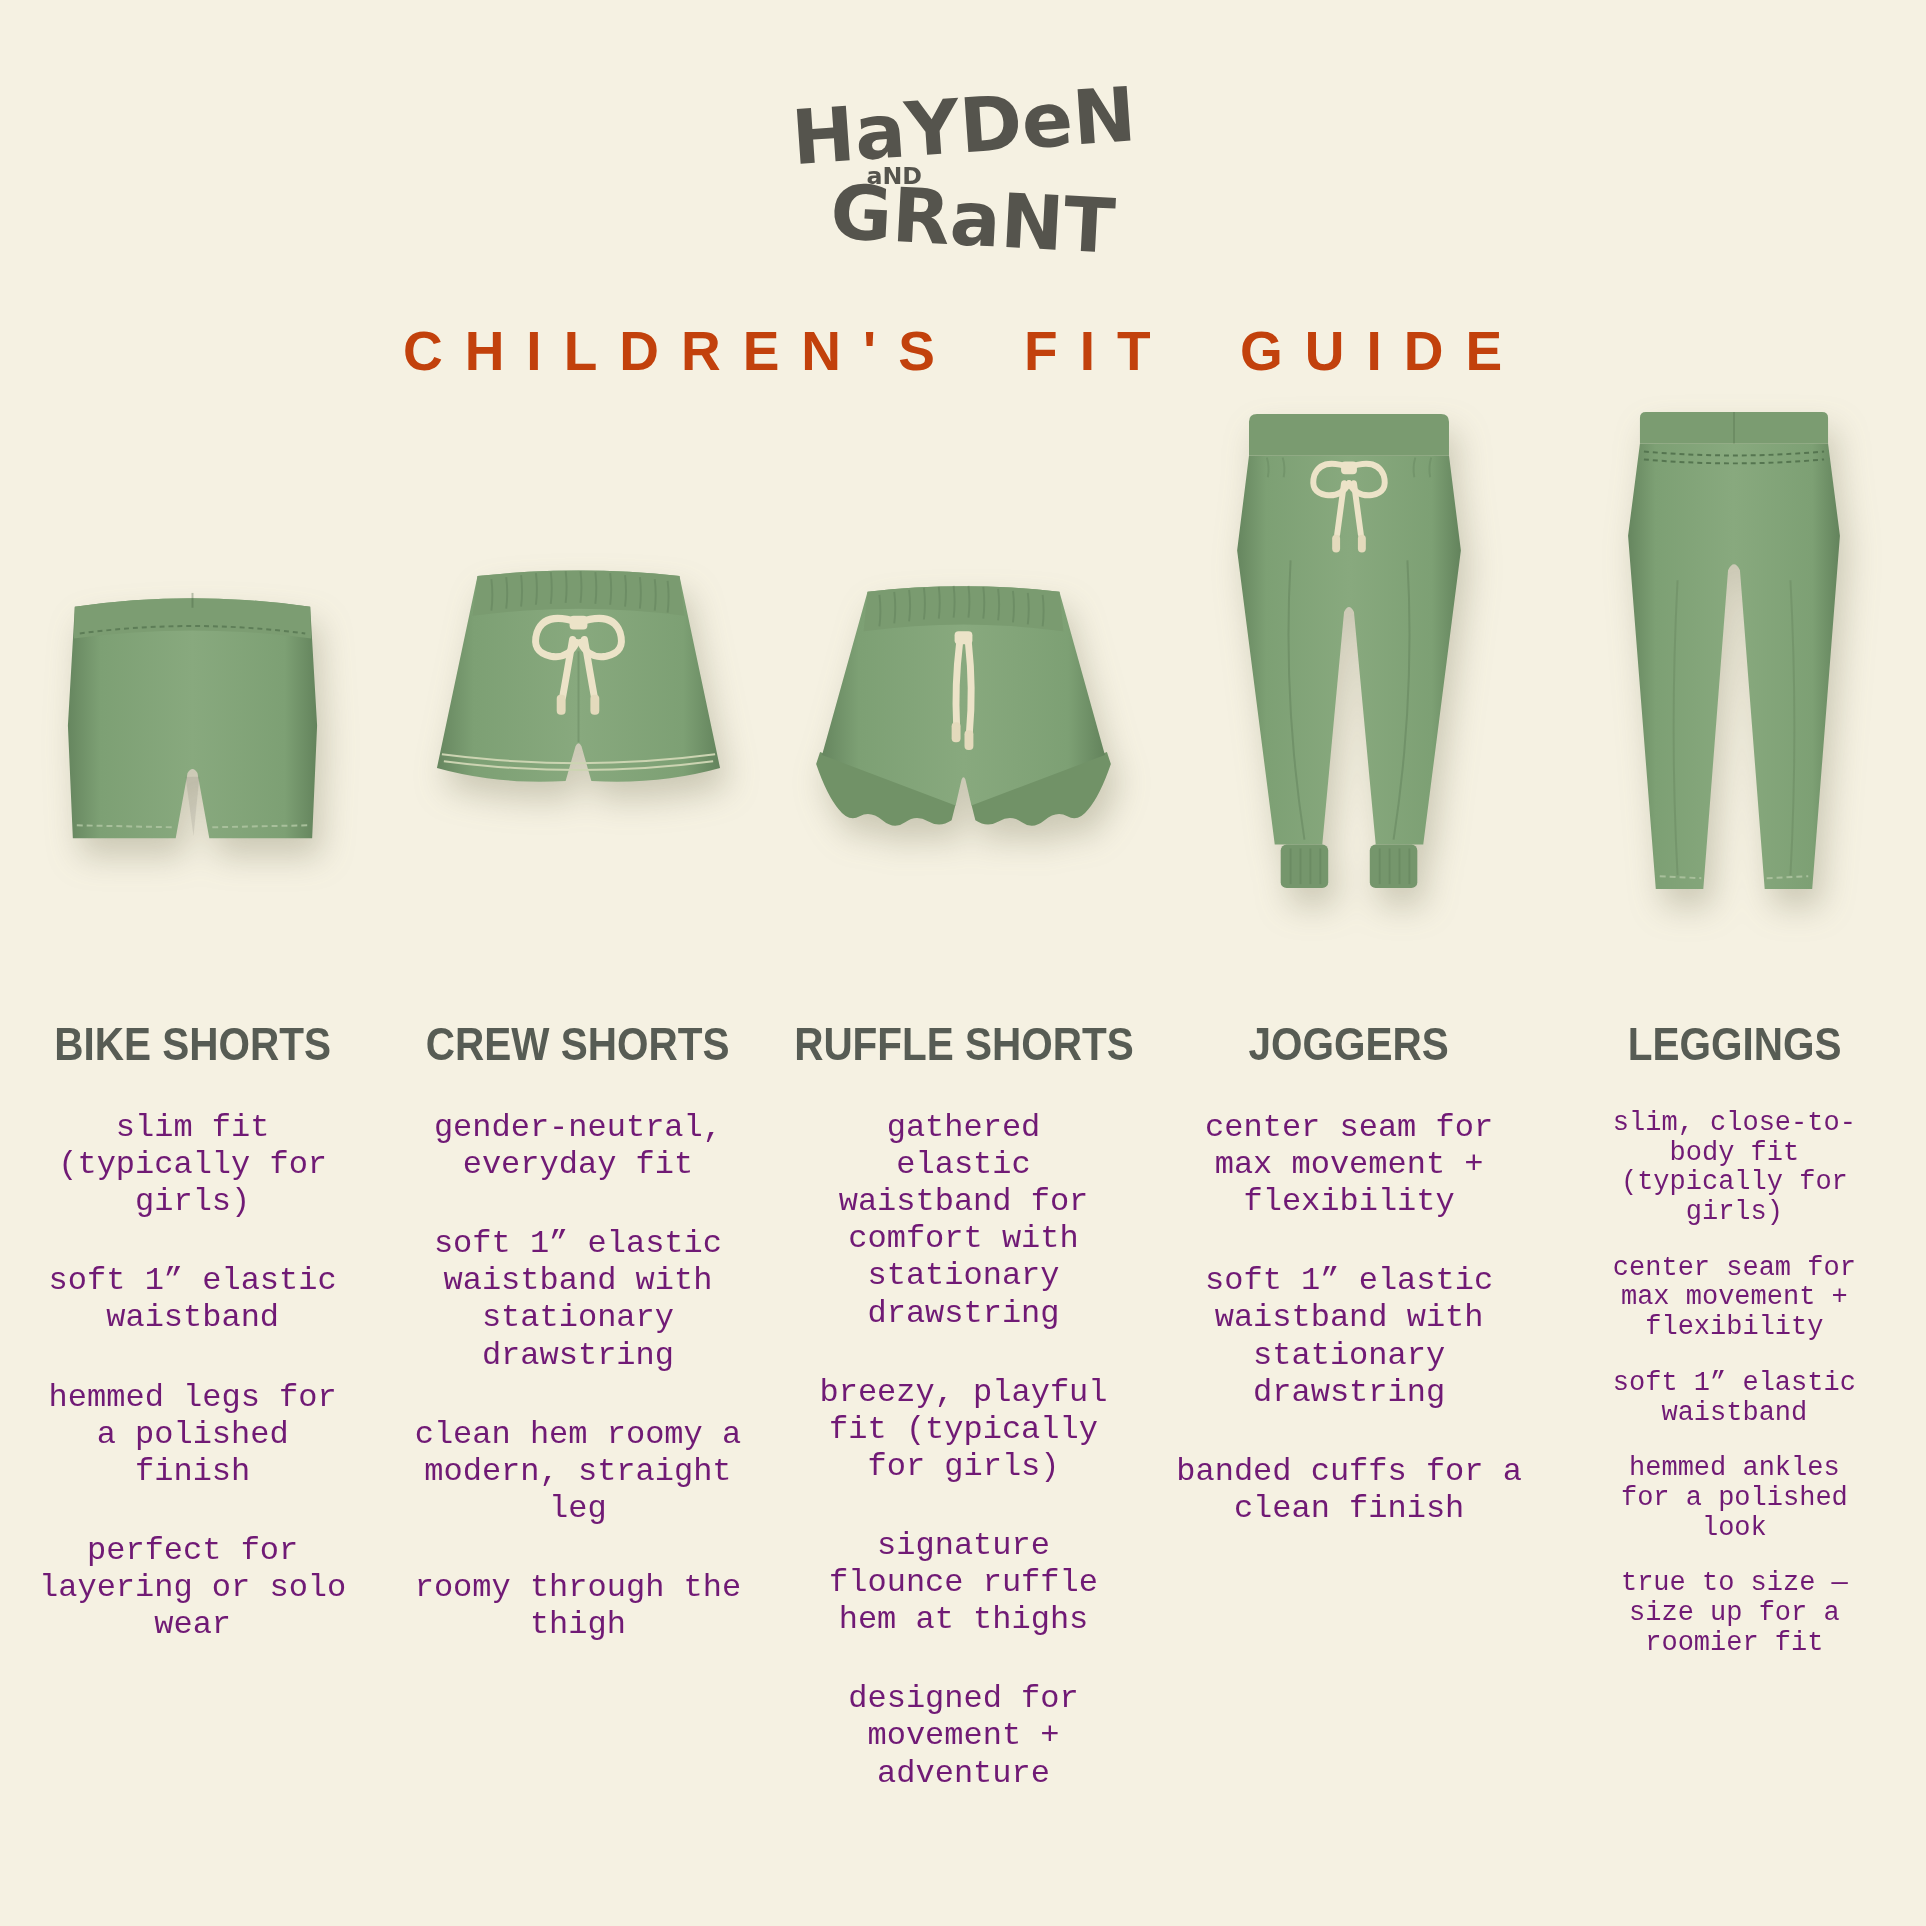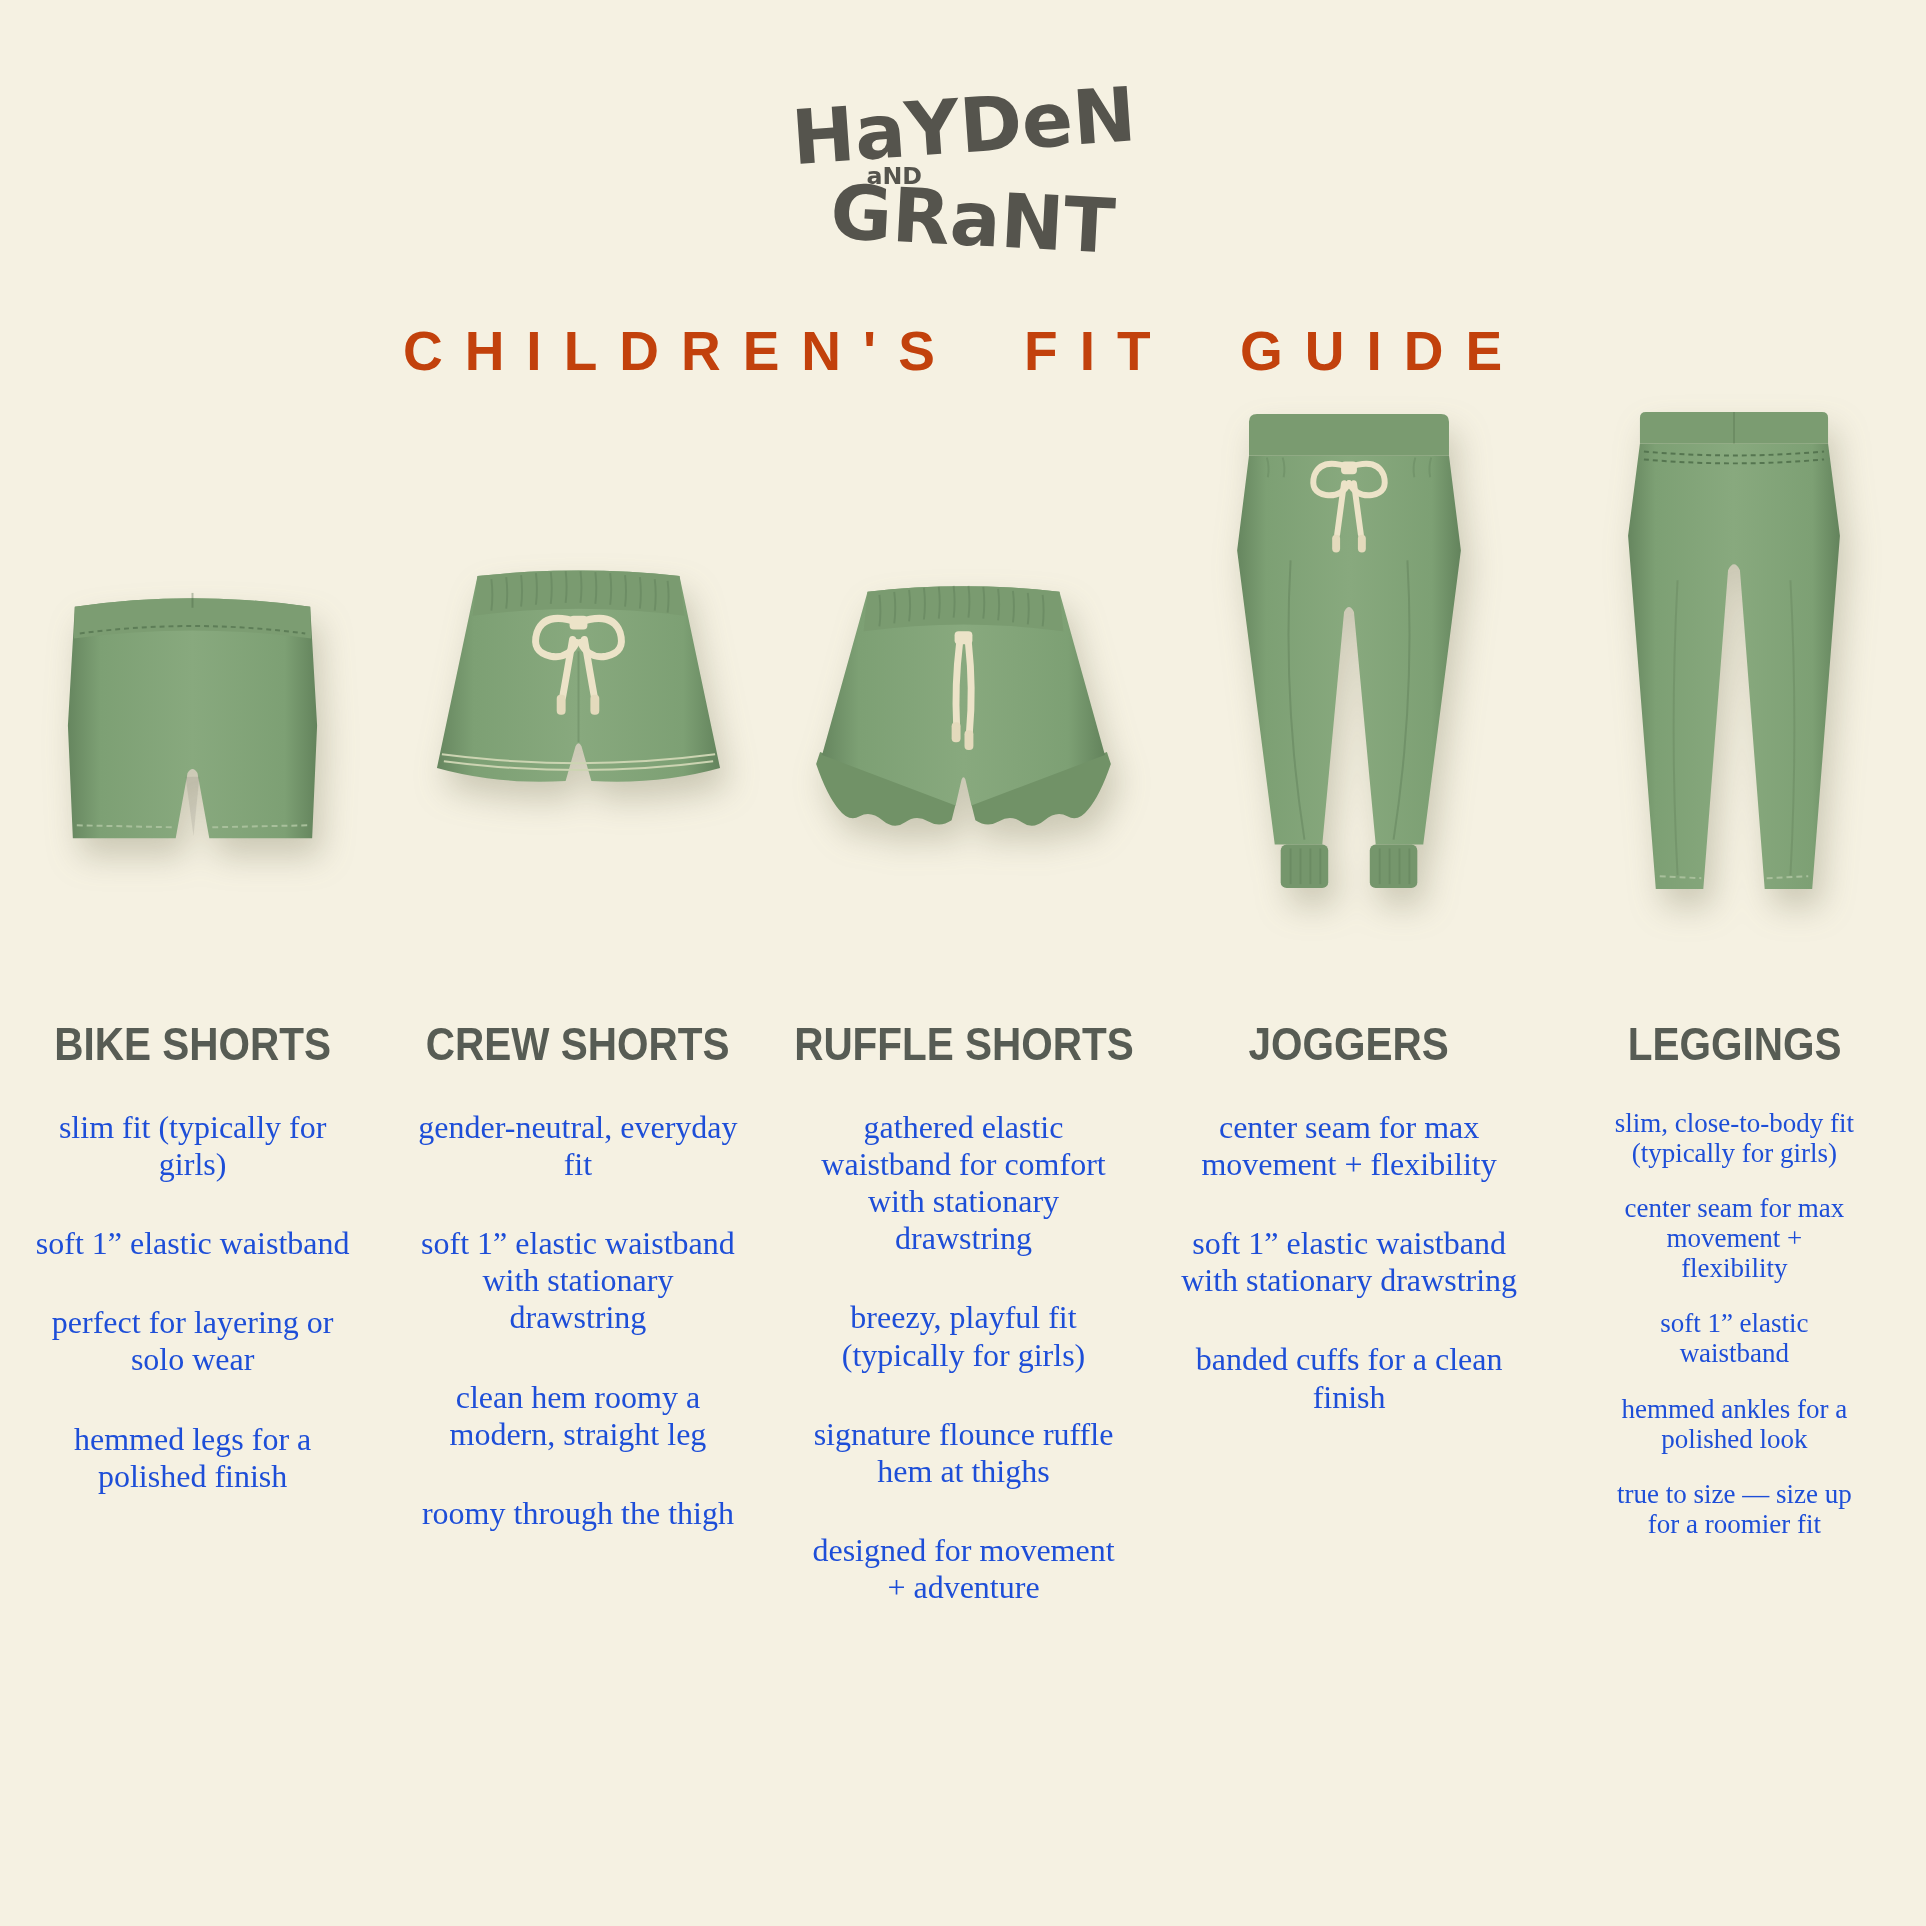--- a/index.html
+++ b/index.html
@@ -12,21 +12,21 @@
   .products{display:flex;align-items:flex-end;height:500px;margin-top:14px;}
   .slot{flex:1 1 0;display:flex;justify-content:center;align-items:flex-end;height:100%;}
   .garment{filter:drop-shadow(8px 18px 16px rgba(96,96,64,.28));}
   .lift-bike{margin-bottom:38px;}
   .lift-crew{margin-bottom:99px;}
   .lift-ruffle{margin-bottom:51px;}
   .cols{display:flex;margin-top:120px;}
   .col{flex:1 1 0;text-align:center;}
   .col h2{margin:0 0 38px 0;font-size:46px;font-weight:bold;color:#575c54;
           letter-spacing:0;transform:scaleX(.88);transform-origin:center;white-space:nowrap;}
-  .feat{font-family:Liberation Serif, serif;color:#1d4ed8;font-size:32px;line-height:1.16;
+  .feat{font-family:Liberation Mono, monospace;color:#701a75;font-size:32px;line-height:1.16;
         margin:0 auto 42px auto;}
   .col-bike  .feat{max-width:317px;}
   .col-crew  .feat{max-width:327px;}
   .col-ruffle .feat{max-width:307px;}
   .col-joggers .feat{max-width:358px;}
   .col-leggings .feat{max-width:249px;font-size:27px;line-height:1.1;margin-bottom:26px;}
 </style>
 </head>
 <body>
 
@@ -214,22 +214,22 @@
       </svg>
     </div>
   </div>
 
   <div class="cols">
 
     <div class="col col-bike">
       <h2>BIKE SHORTS</h2>
       <p class="feat">slim fit (typically for girls)</p>
       <p class="feat">soft 1” elastic waistband</p>
+      <p class="feat">hemmed legs for a polished finish</p>
       <p class="feat">perfect for layering or solo wear</p>
-      <p class="feat">hemmed legs for a polished finish</p>
     </div>
 
     <div class="col col-crew">
       <h2>CREW SHORTS</h2>
       <p class="feat">gender-neutral, everyday fit</p>
       <p class="feat">soft 1” elastic waistband with stationary drawstring</p>
       <p class="feat">clean hem roomy a modern, straight leg</p>
       <p class="feat">roomy through the thigh</p>
     </div>
 

